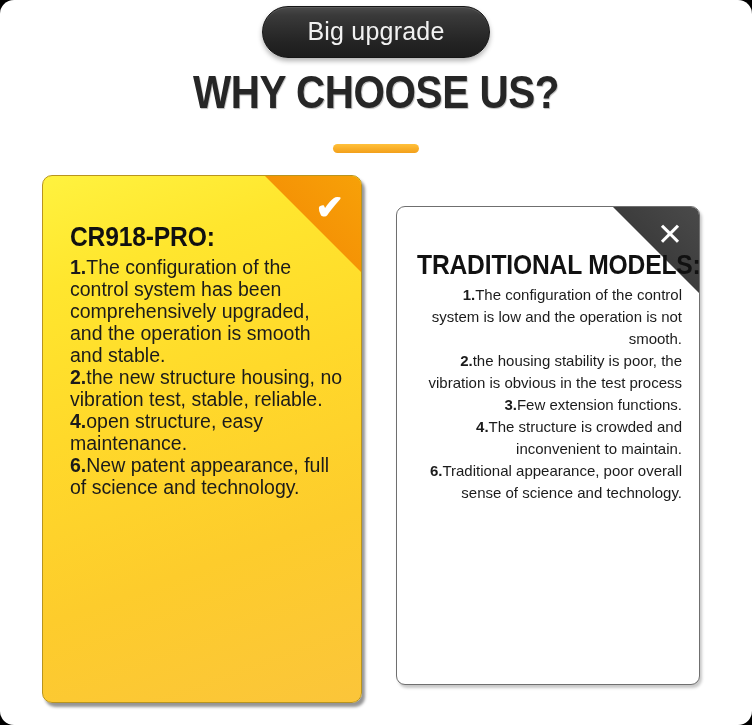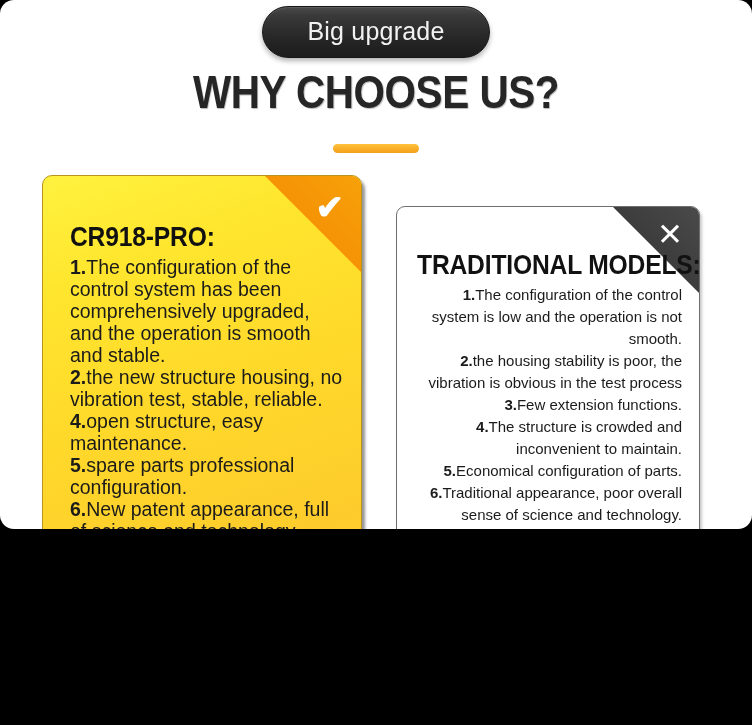--- a/index.html
+++ b/index.html
@@ -10,21 +10,21 @@
   body {
     width: 752px;
     height: 725px;
     overflow: hidden;
     font-family: "Liberation Sans", sans-serif;
   }
 
   .page {
     position: relative;
     width: 752px;
-    height: 529px;
+    height: 725px;
     background: #ffffff;
     border-radius: 14px;
     overflow: hidden;
     box-sizing: border-box;
   }
 
   
   .badge-wrap {
     position: absolute;
     top: 6px;
@@ -195,35 +195,33 @@
 
   <div class="card card-left">
     <div class="corner-left-grad"></div>
     <span class="corner-glyph glyph-check">✔</span>
     <div class="card-inner">
       <div class="card-title">CR918-PRO:</div>
       <ul class="card-list">
         <li><span class="num">1.</span><span>The configuration of the control system has been comprehensively upgraded, and the operation is smooth and stable.</span></li>
         <li><span class="num">2.</span><span>the new structure housing, no vibration test, stable, reliable.</span></li>
         <li><span class="num">4.</span><span>open structure, easy maintenance.</span></li>
-        <li><span class="num">5.</span><span>spare parts professional configuration.</span></li>
         <li><span class="num">6.</span><span>New patent appearance, full of science and technology.</span></li>
       </ul>
     </div>
   </div>
 
   <div class="card card-right">
     <div class="corner-right-grad"></div>
     <span class="corner-glyph glyph-x">✕</span>
     <div class="card-inner">
       <div class="card-title">TRADITIONAL MODELS:</div>
       <ul class="card-list">
         <li><span class="num">1.</span><span>The configuration of the control system is low and the operation is not smooth.</span></li>
         <li><span class="num">2.</span><span>the housing stability is poor, the vibration is obvious in the test process</span></li>
         <li><span class="num">3.</span><span>Few extension functions.</span></li>
         <li><span class="num">4.</span><span>The structure is crowded and inconvenient to maintain.</span></li>
-        <li><span class="num">5.</span><span>Economical configuration of parts.</span></li>
         <li><span class="num">6.</span><span>Traditional appearance, poor overall sense of science and technology.</span></li>
       </ul>
     </div>
   </div>
 
 </div>
 
 </body></html>

